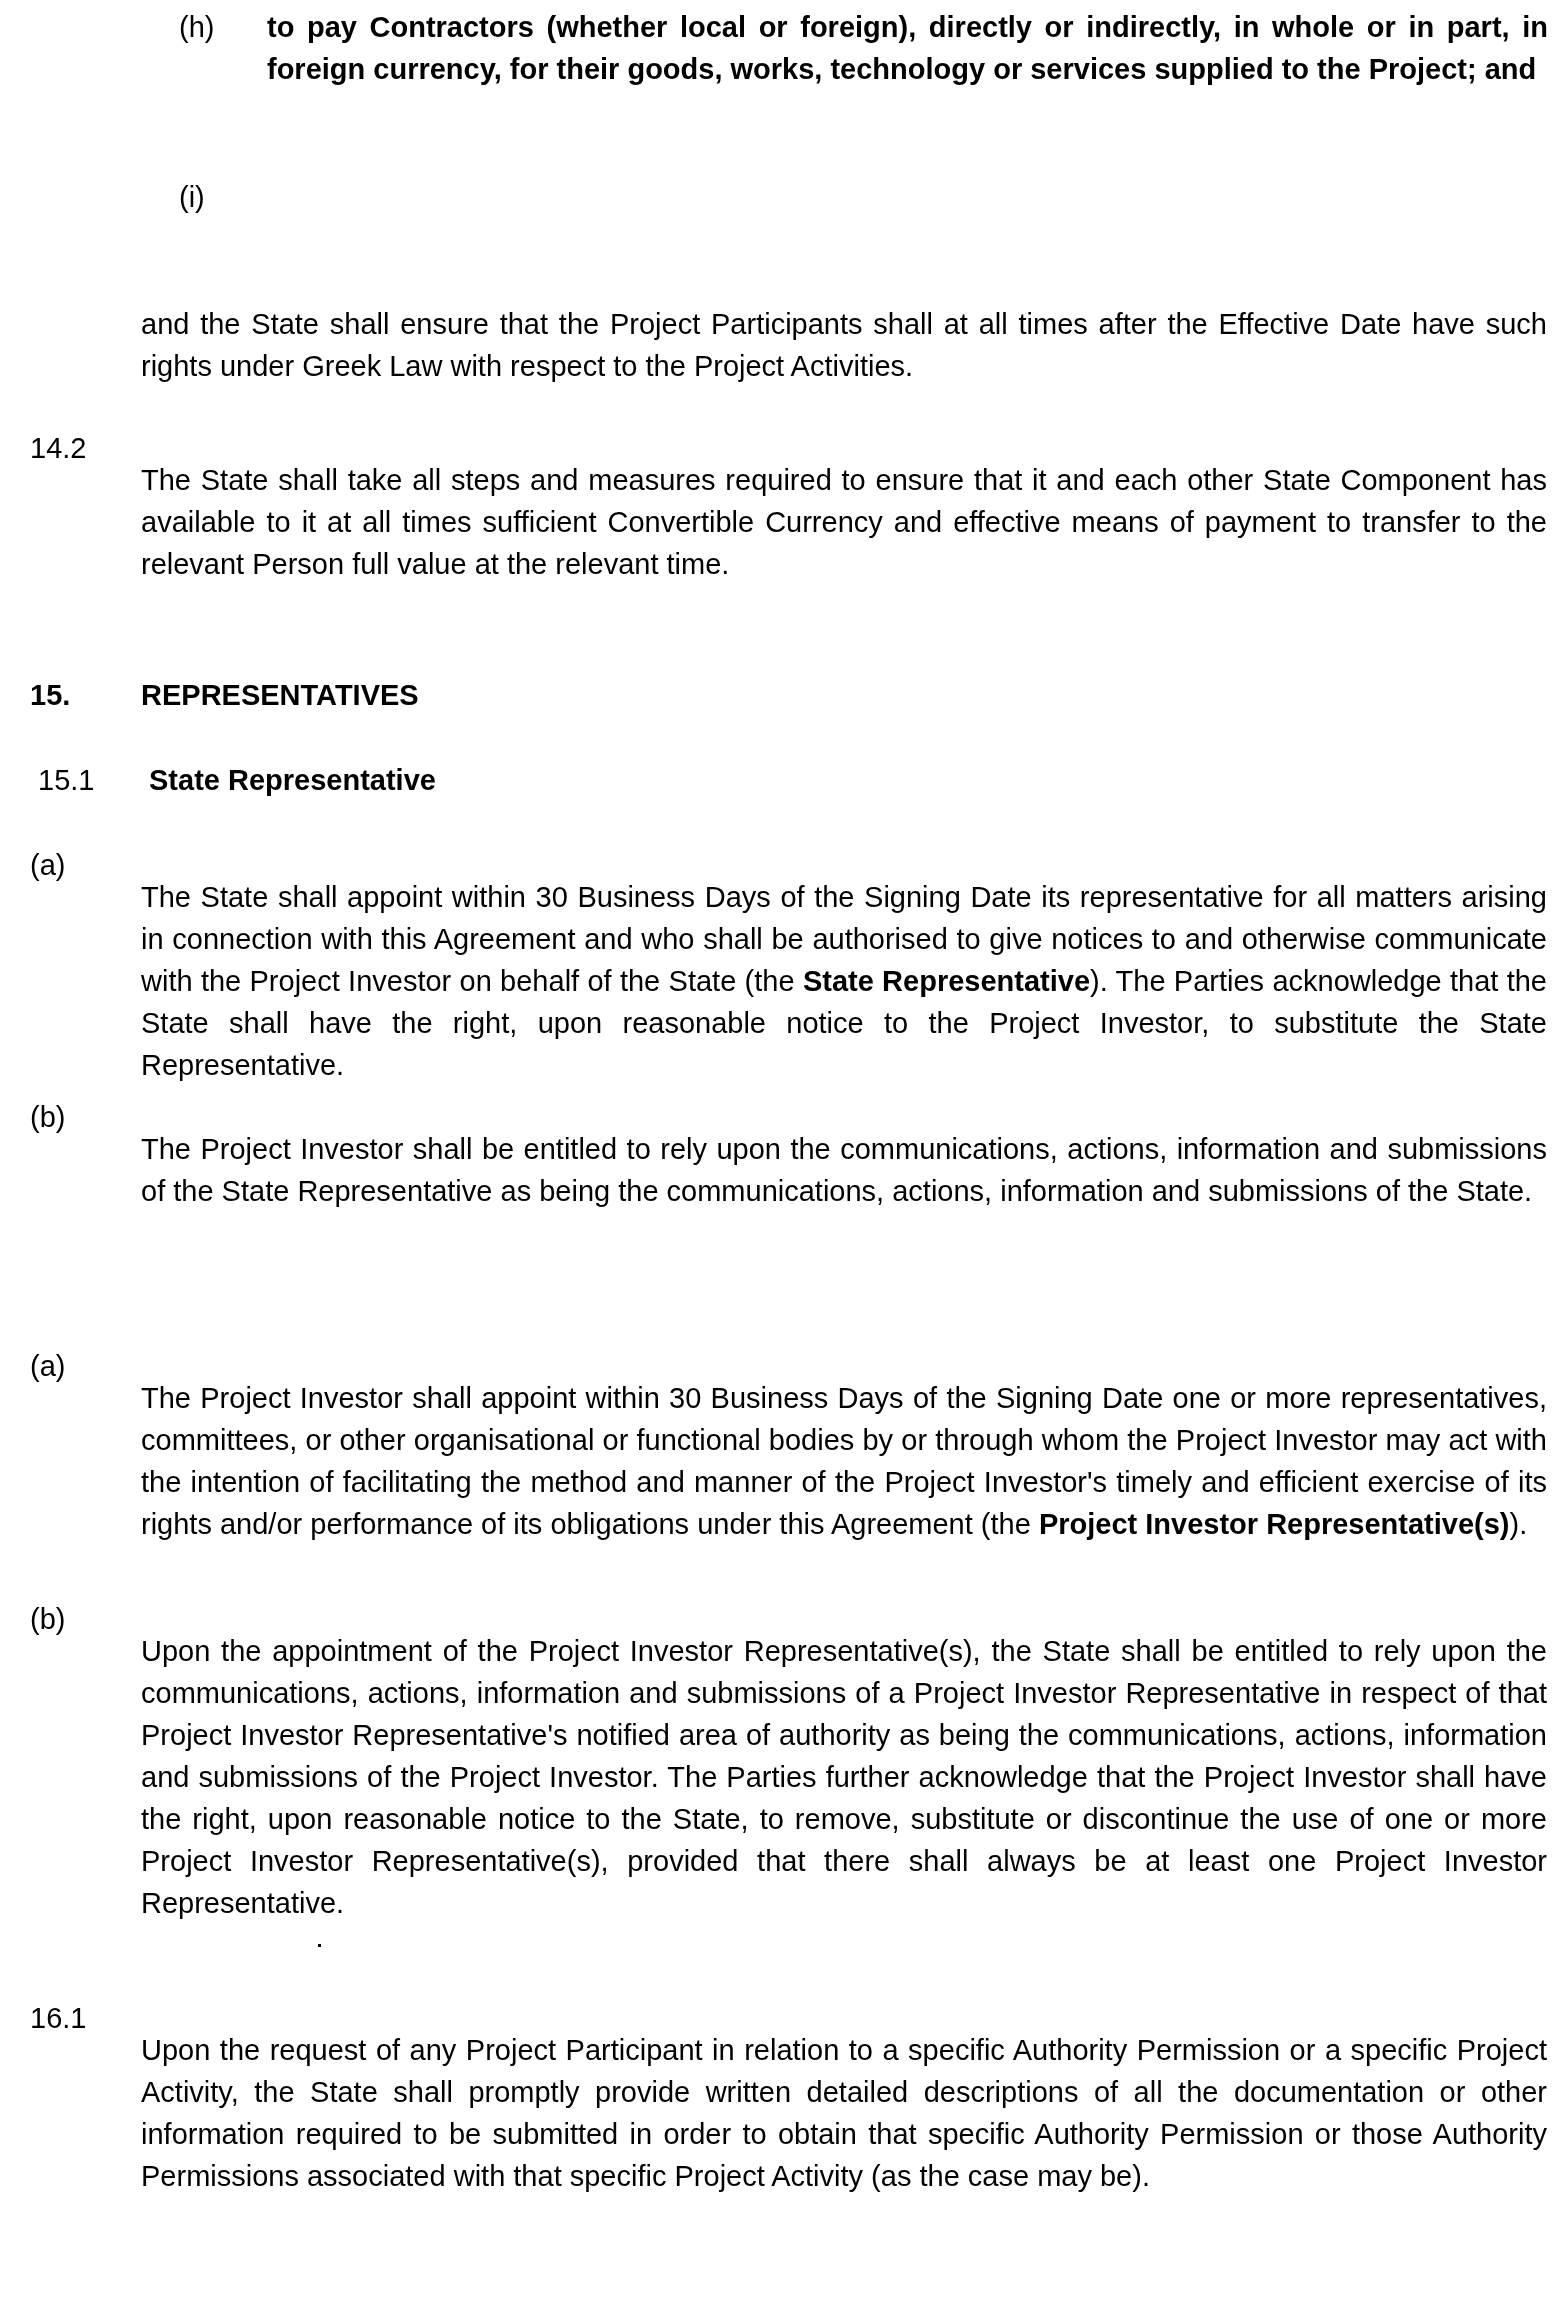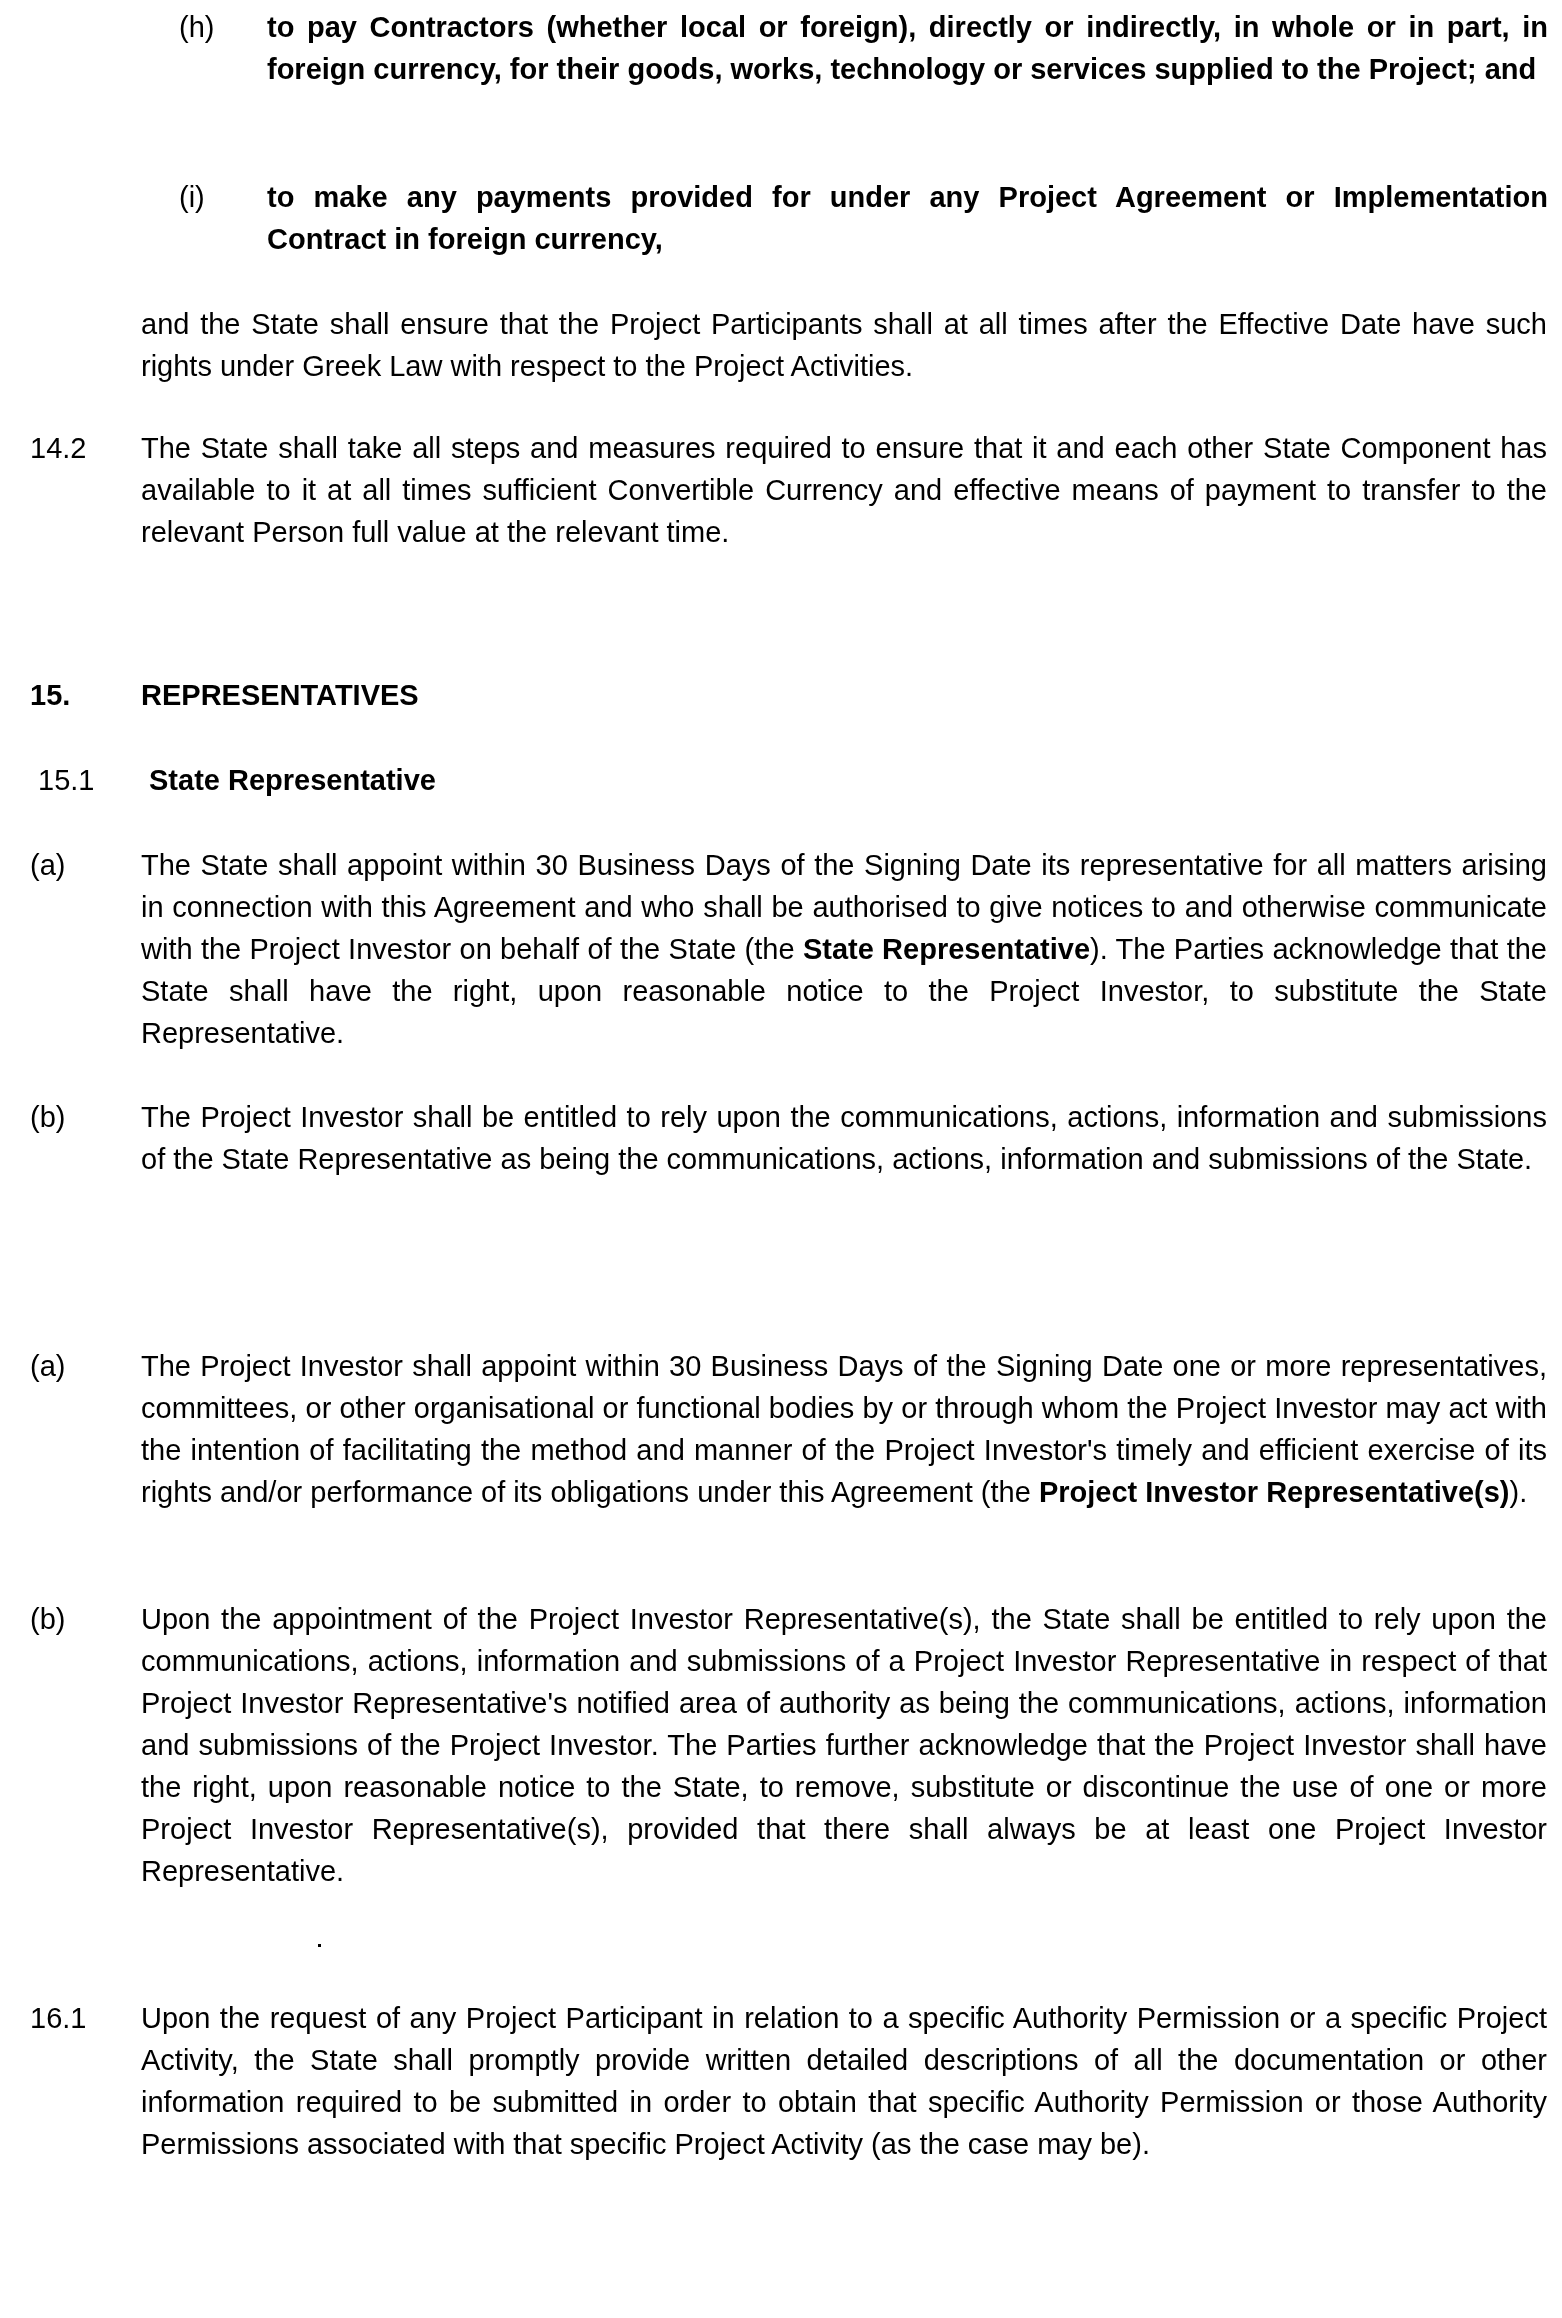--- a/index.html
+++ b/index.html
@@ -37,21 +37,21 @@
     .text {
       position: absolute;
       top: 0;
       text-align: justify;
       text-align-last: left;
     }
     .bold { font-weight: bold; }
     .sub-label { left: 179px; }
     .sub-text { left: 267px; width: 1281px; font-weight: bold; }
     .main-label { left: 30px; }
-    .main-text { left: 141px; width: 1406px; }
+    .main-text { left: 141px; width: 1406px; margin-top: 32px; }
     .cont-text { left: 141px; width: 1406px; }
     .heading { font-weight: bold; }
     .stray-dot {
       position: absolute;
       left: 318px;
       top: 1944px;
       width: 3.1px;
       height: 3.1px;
       background: #000;
     }
@@ -61,21 +61,20 @@
 
 <div class="page">
 
   <div class="row" style="top: 6.3px; height: 134px;">
     <span class="label sub-label">(h)</span>
     <div class="text sub-text">to pay Contractors (whether local or foreign), directly or indirectly, in whole or in part, in foreign currency, for their goods, works, technology or services supplied to the Project; and</div>
   </div>
 
   <div class="row" style="top: 176px; height: 86px;">
     <span class="label sub-label">(i)</span>
-    <div class="text sub-text">to make any payments provided for under any Project Agreement or Implementation Contract in foreign currency,</div>
   </div>
 
   <div class="row" style="top: 303px; height: 86px;">
     <div class="text cont-text">and the State shall ensure that the Project Participants shall at all times after the Effective Date have such rights under Greek Law with respect to the Project Activities.</div>
   </div>
 
   <div class="row" style="top: 427px; height: 130px; padding-left: 22px;">
     <span class="label main-label">14.2</span>
     <div class="text main-text">The State shall take all steps and measures required to ensure that it and each other State Component has available to it at all times sufficient Convertible Currency and effective means of payment to transfer to the relevant Person full value at the relevant time.</div>
   </div>

